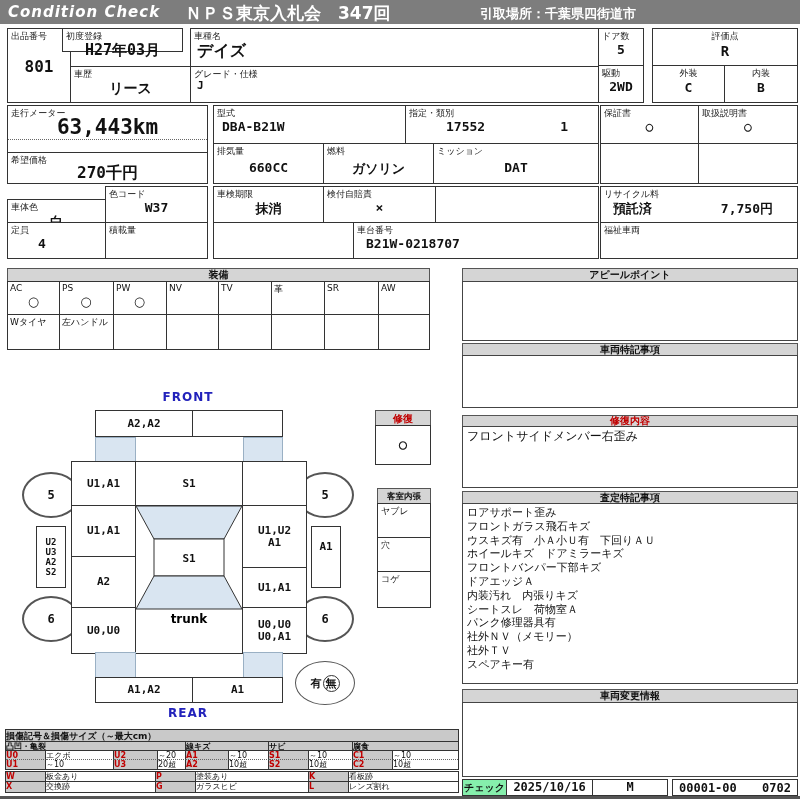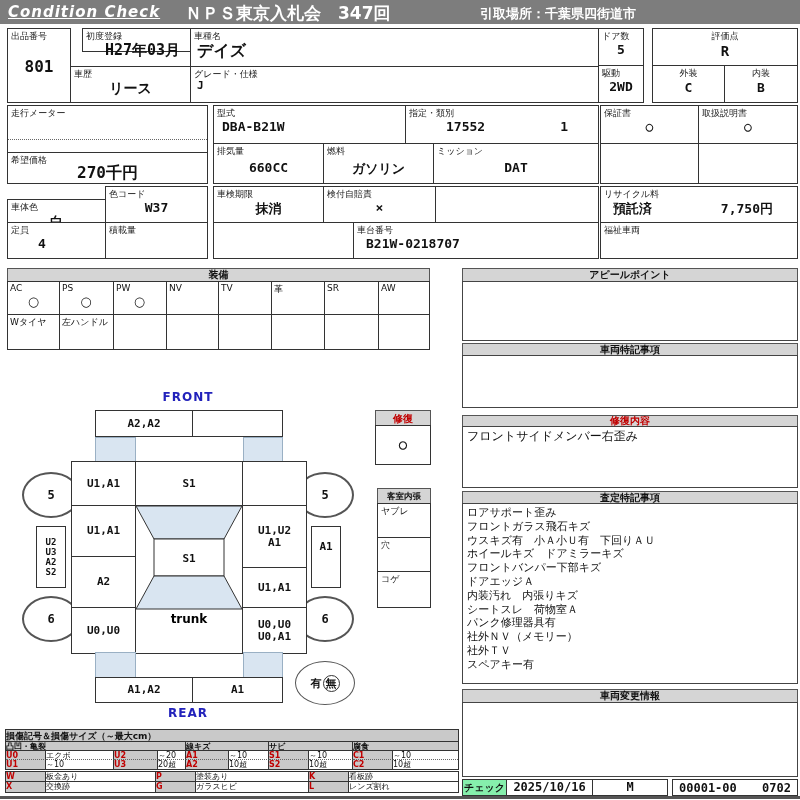--- a/index.html
+++ b/index.html
@@ -27,30 +27,30 @@
   .lcode { background:#c9c9c9; color:#c00000; font-weight:bold; }
   .lgray { background:#c9c9c9; font-weight:bold; }
   .red { color:#c00000; }
   .pre { white-space:pre-line; }
   .glabel { font-size:9px; position:absolute; top:1px; left:2px; }
 </style>
 </head>
 <body>
 
 <div class="hdr">
-  <span class="abs" style="left:8px;top:3px;font-size:15px;font-style:italic;font-weight:bold;letter-spacing:1px;text-decoration:underline;">Condition  Check</span>
+  <span class="abs" style="left:8px;top:3px;font-size:15px;font-style:italic;font-weight:bold;letter-spacing:1px;">Condition  Check</span>
   <span class="abs" style="left:185px;top:2px;font-size:17px;font-weight:bold;">ＮＰＳ東京入札会　347回</span>
   <span class="abs" style="left:480px;top:5px;font-size:13px;font-weight:bold;">引取場所：千葉県四街道市</span>
 </div>
 
 <div class="cell" style="left:7px;top:28px;width:64px;height:75px;">
   <span class="lbl">出品番号</span>
   <span class="val" style="top:28px;font-size:16px;">801</span>
 </div>
-<div class="cell" style="left:82px;top:28px;width:121px;height:24px;padding-left:24px;">
+<div class="cell" style="left:62px;top:28px;width:121px;height:24px;padding-left:24px;">
   <span class="lbl">初度登録</span>
   <span class="val" style="top:12px;font-size:15px;">H27年03月</span>
 </div>
 <div class="cell" style="left:190px;top:28px;width:409px;height:39px;">
   <span class="lbl">車種名</span>
   <span class="val" style="top:12px;left:6px;right:auto;font-size:16px;">デイズ</span>
 </div>
 <div class="cell" style="left:70px;top:66px;width:121px;height:37px;">
   <span class="lbl">車歴</span>
   <span class="val" style="top:13px;font-size:14px;">リース</span>
@@ -75,20 +75,21 @@
   <span class="lbl" style="left:0;right:0;text-align:center;">外装</span>
   <span class="val" style="top:14px;">C</span>
 </div>
 <div class="cell" style="left:724px;top:65px;width:74px;height:38px;">
   <span class="lbl" style="left:0;right:0;text-align:center;">内装</span>
   <span class="val" style="top:14px;">B</span>
 </div>
 
 <div class="cell" style="left:7px;top:105px;width:201px;height:48px;">
   <span class="lbl">走行メーター</span>
+  <span class="val" style="top:9px;font-size:21px;">63,443km</span>
   <div class="abs" style="left:0;right:0;top:33px;border-top:1px dotted #666;"></div>
 </div>
 <div class="cell" style="left:7px;top:152px;width:201px;height:32px;">
   <span class="lbl">希望価格</span>
   <span class="val" style="top:10px;font-size:16px;">270千円</span>
 </div>
 <div class="cell" style="left:213px;top:105px;width:193px;height:39px;">
   <span class="lbl">型式</span>
   <span class="val" style="left:8px;right:auto;">DBA-B21W</span>
 </div>

